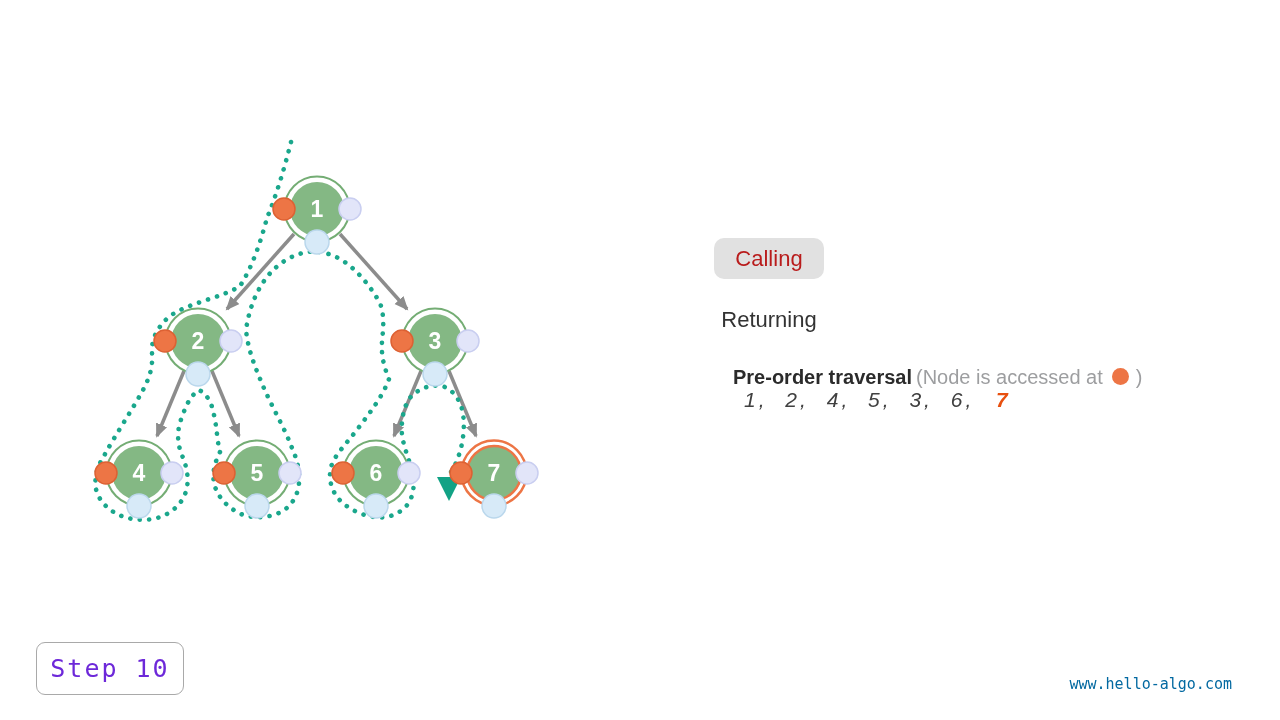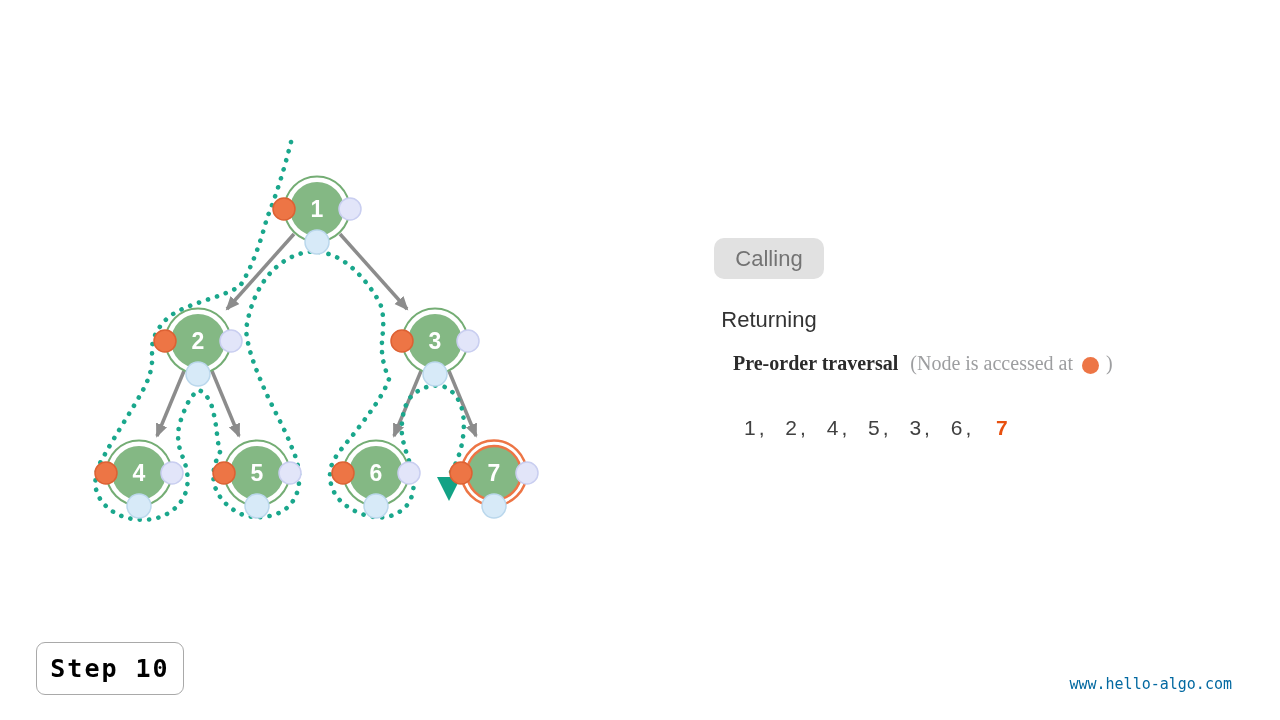--- a/index.html
+++ b/index.html
@@ -11,46 +11,46 @@
   #tree-svg{position:absolute;left:0;top:0;width:1280px;height:720px;}
   .node-label{
     font-family:"Liberation Sans",sans-serif;font-weight:bold;
     font-size:23px;fill:#ffffff;
   }
   
   .legend{position:absolute;left:714px;top:238px;}
   .chip{
     width:110px;height:41px;border-radius:10px;background:#e1e1e1;
     display:flex;align-items:center;justify-content:center;
-    font-size:22px;color:#737373;
+    font-size:22px;color:#b91c1c;
   }
   .chip.plain{background:transparent;margin-top:20px;color:#333333;}
   .traversal-line{
-    position:absolute;left:733px;top:352px;white-space:nowrap;
-    font-size:20px;display:flex;align-items:center;font-family:Liberation Serif, serif;
+    position:absolute;left:733px;top:366px;white-space:nowrap;
+    font-size:20px;display:flex;
   }
   .traversal-title{font-weight:bold;color:#2b2b2b;font-size:20px;}
-  .traversal-note{color:#9d9ea0;font-size:20px;margin-left:12px;}
+  .traversal-note{color:#9d9ea0;font-size:20px;margin-left:4px;}
   .legend-dot{
     display:inline-block;width:17px;height:17px;border-radius:50%;
     background:#ed7545;margin:0 7px 0 9px;position:relative;top:2px;
   }
   .note-close{color:#9d9ea0;font-size:20px;}
   .sequence{
-    position:absolute;left:744px;top:416px;white-space:nowrap;
-    font-size:21px;color:#404040;letter-spacing:3px;word-spacing:9px;
+    position:absolute;left:744px;top:388px;white-space:nowrap;
+    font-size:21px;color:#404040;letter-spacing:3px;word-spacing:9px;font-style:italic;
   }
   .sequence .current{color:#e8500f;font-weight:bold;margin-left:4px;}
   
   .step-box{
     position:absolute;left:36px;top:642px;width:146px;height:51px;
     border:1.5px solid #a9a9a9;border-radius:9px;background:#ffffff;
     display:flex;align-items:center;justify-content:center;
     font-family:"DejaVu Sans Mono",monospace;font-size:25px;
-    font-weight:700;color:#000000;letter-spacing:2px;
+    font-weight:400;color:#6d28d9;letter-spacing:2px;
   }
   
   .site-url{
     position:absolute;right:48px;top:675px;
     font-family:"DejaVu Sans Mono",monospace;font-size:15px;color:#0369a1;
   }
 </style>
 </head>
 <body>
 

